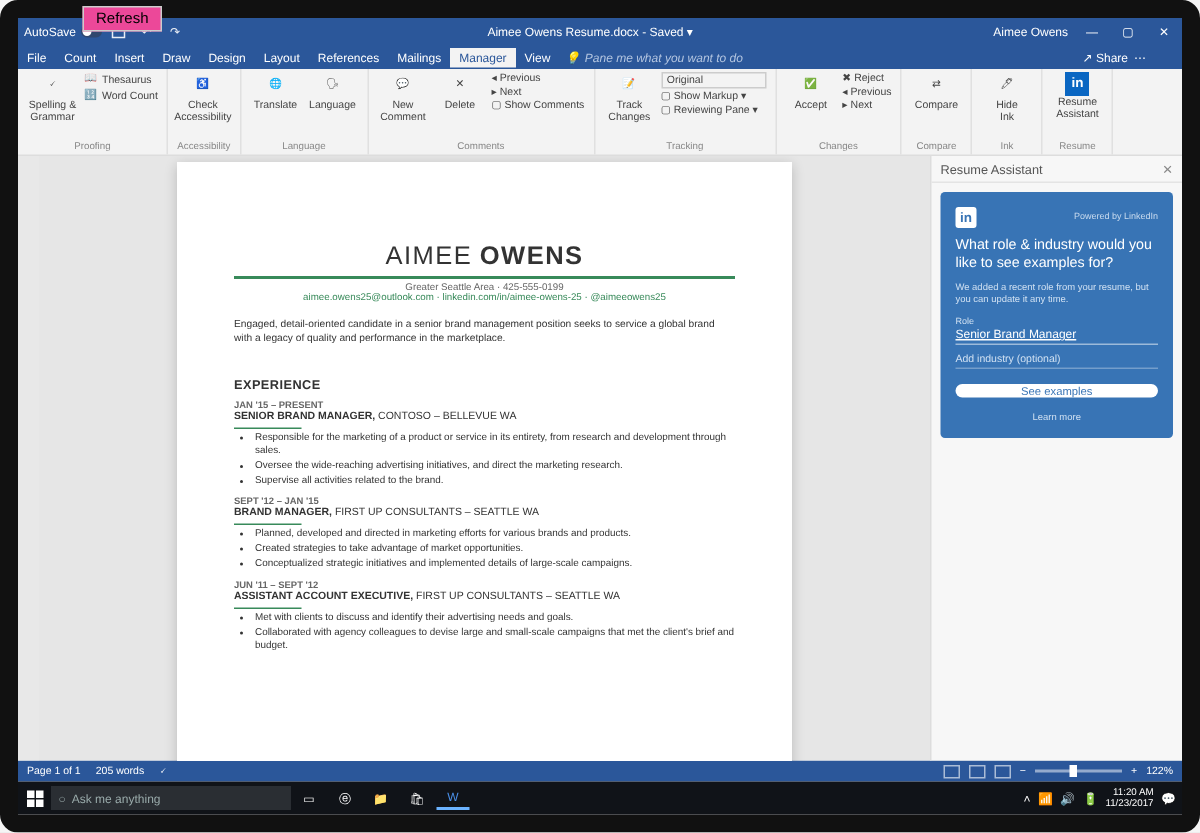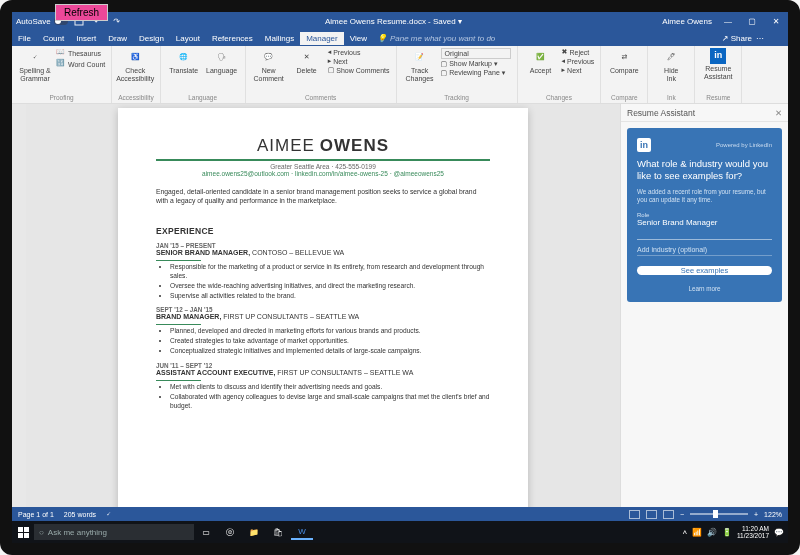--- a/index.html
+++ b/index.html
@@ -24,21 +24,21 @@
   .group-body{display:flex;gap:4px;align-items:flex-start;}
   .big-btn{display:flex;flex-direction:column;align-items:center;gap:1px;width:34px;text-align:center;line-height:1.1;}
   .big-btn .ic{width:18px;height:18px;display:flex;align-items:center;justify-content:center;}
   .stack{display:flex;flex-direction:column;gap:1px;}
   .small-row{display:flex;align-items:center;gap:2px;white-space:nowrap;}
   .small-row .ic{width:10px;height:10px;}
   .workspace{flex:1;display:flex;background:#e6e6e6;overflow:hidden;position:relative;}
   .ruler-v{width:14px;background:#e8e8e8;}
   .doc-area{flex:1;overflow:auto;padding:4px 8px;}
   .page{background:#fff;margin:0 auto;width:410px;min-height:420px;box-shadow:0 2px 8px rgba(0,0,0,.2);padding:28px 38px;font-family:Georgia,serif;font-size:7.5px;color:#333;}
-  .name-line{display:flex;justify-content:center;gap:5px;font-family:Georgia,serif;}
+  .name-line{display:flex;justify-content:center;gap:5px;font-family:Georgia,serif;margin-top:25px;}
   .name-first{font-size:17px;letter-spacing:1px;}
   .name-last{font-size:17px;font-weight:bold;letter-spacing:1px;}
   .name-rule{height:1.5px;background:#388a5a;margin:3px 0 2px;}
   .contact{text-align:center;font-size:6.5px;color:#666;}
   .contact2{text-align:center;font-size:6.5px;color:#388a5a;}
   .summary{margin-top:10px;font-size:6.8px;line-height:1.35;}
   .sec-h{margin-top:21px;font-weight:bold;font-size:8.5px;letter-spacing:.3px;}
   .job-date{margin-top:6px;font-size:6.3px;color:#666;font-weight:bold;}
   .job-title{font-size:7px;}
   .job-title b{font-weight:bold;}
@@ -48,21 +48,21 @@
   .assistant{width:168px;background:#f7f7f7;border-left:1px solid #ddd;display:flex;flex-direction:column;}
   .as-head{height:18px;border-bottom:1px solid #e4e4e4;display:flex;align-items:center;padding:0 6px;font-size:8.5px;color:#555;}
   .as-close{margin-left:auto;color:#888;cursor:pointer;}
   .as-card{margin:6px;background:#3874b5;color:#fff;border-radius:3px;padding:10px 10px;font-size:7.5px;display:flex;flex-direction:column;gap:6px;}
   .li-row{display:flex;justify-content:space-between;align-items:center;}
   .li-logo{width:14px;height:14px;background:#fff;color:#3874b5;font-weight:bold;display:flex;align-items:center;justify-content:center;font-size:9px;border-radius:2px;}
   .li-pow{font-size:6px;color:#c9dbef;}
   .as-q{font-size:9.5px;line-height:1.25;}
   .as-sub{font-size:6.3px;color:#cfe0f2;line-height:1.3;}
   .as-field-lbl{font-size:6px;color:#cfe0f2;margin-top:2px;}
-  .as-field{border-bottom:1px solid rgba(255,255,255,.5);padding-bottom:12px;font-size:8px;}
+  .as-field{border-bottom:1px solid rgba(255,255,255,.5);padding-bottom:2px;font-size:8px;text-decoration:underline;}
   .as-add{font-size:7px;color:#cfe0f2;border-bottom:1px solid rgba(255,255,255,.3);padding-bottom:2px;}
   .as-btn{background:#fff;color:#3874b5;border-radius:10px;text-align:center;padding:0 0;font-size:7.5px;margin-top:4px;cursor:pointer;}
   .learn{text-align:center;font-size:6.3px;color:#cfe0f2;margin-top:4px;}
   .statusbar{height:14px;background:#2b579a;color:#fff;font-size:7px;display:flex;align-items:center;padding:0 6px;gap:10px;}
   .status-right{margin-left:auto;display:flex;align-items:center;gap:6px;}
   .view-ic{width:11px;height:9px;border:1px solid rgba(255,255,255,.6);}
   .zoom-track{width:58px;height:2px;background:rgba(255,255,255,.5);position:relative;}
   .zoom-thumb{position:absolute;width:5px;height:8px;background:#fff;top:-3px;left:40%;}
   .taskbar{height:22px;background:#101318;color:#fff;display:flex;align-items:center;font-size:8px;}
   .start{width:22px;display:flex;align-items:center;justify-content:center;}

